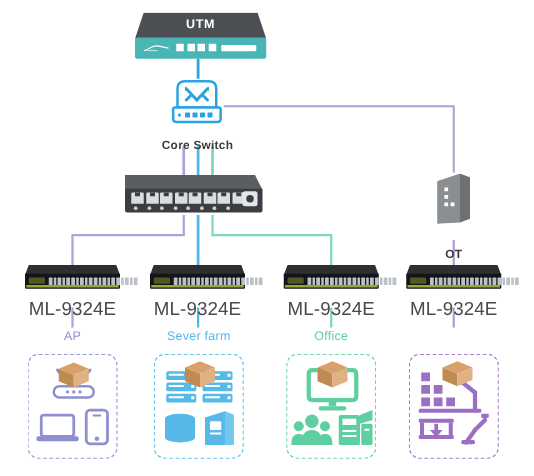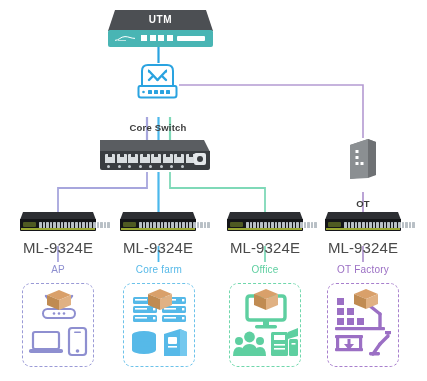--- a/index.html
+++ b/index.html
@@ -231,21 +231,21 @@
       <path d="M30 7 L28 9 L30 11" fill="#2aa3e0"></path>
       <g fill="#2aa3e0">
         <circle cx="6.5" cy="30" r="1.3"></circle>
         <rect x="11" y="28" width="4" height="4" rx=".6"></rect>
         <rect x="17" y="28" width="4" height="4" rx=".6"></rect>
         <rect x="23" y="28" width="4" height="4" rx=".6"></rect>
         <rect x="29" y="28" width="4" height="4" rx=".6"></rect>
       </g>
     </svg>
   </div>
-  <div class="lbl lbl-dark" style="left:118px; top:123px; width:80px;">Core Switch</div>
+  <div class="lbl lbl-dark" style="left:118px; top:112px; width:80px;">Core Switch</div>
 
   <div class="abs gswitch">
     <div class="gsw-top"></div>
     <div class="gsw-face">
       <div class="gsw-portrow">
         <span class="p"></span>
           <span class="p"></span>
           <span class="p"></span>
           <span class="p"></span>
         <span class="p"></span>
@@ -400,23 +400,22 @@
           <i></i>
           <i></i>
           <i></i>
       </div>
       <div class="rsw-foot"></div>
     </div>
   </div>
   <div class="lbl lbl-device" style="left:323px; top:240px; width:80px;">ML-9324E</div>
 
   <div class="lbl lbl-zone zone-ap" style="left:18px; top:265px; width:80px;">AP</div>
-  <div class="lbl lbl-zone zone-srv" style="left:113px; top:265px; width:92px;">Core farm</div>
+  <div class="lbl lbl-zone zone-srv" style="left:113px; top:265px; width:92px;">Sever farm</div>
   <div class="lbl lbl-zone zone-off" style="left:225px; top:265px; width:80px;">Office</div>
-  <div class="lbl lbl-zone zone-ot" style="left:320px; top:265px; width:86px;">OT Factory</div>
 
   <div class="zonebox" style="left:22px; top:283px;">
     <svg class="zone-svg" width="72" height="84" viewBox="0 0 72 84">
 
       <g fill="none" stroke="#8e8fd0" stroke-width="2.4" stroke-linecap="round">
         <path d="M23 12 L31 22"></path>
         <path d="M49 12 L41 22"></path>
       </g>
       <rect x="20" y="25" width="32" height="9" rx="4.5" fill="#ffffff" stroke="#8e8fd0" stroke-width="2"></rect>
       <g fill="#8e8fd0">

